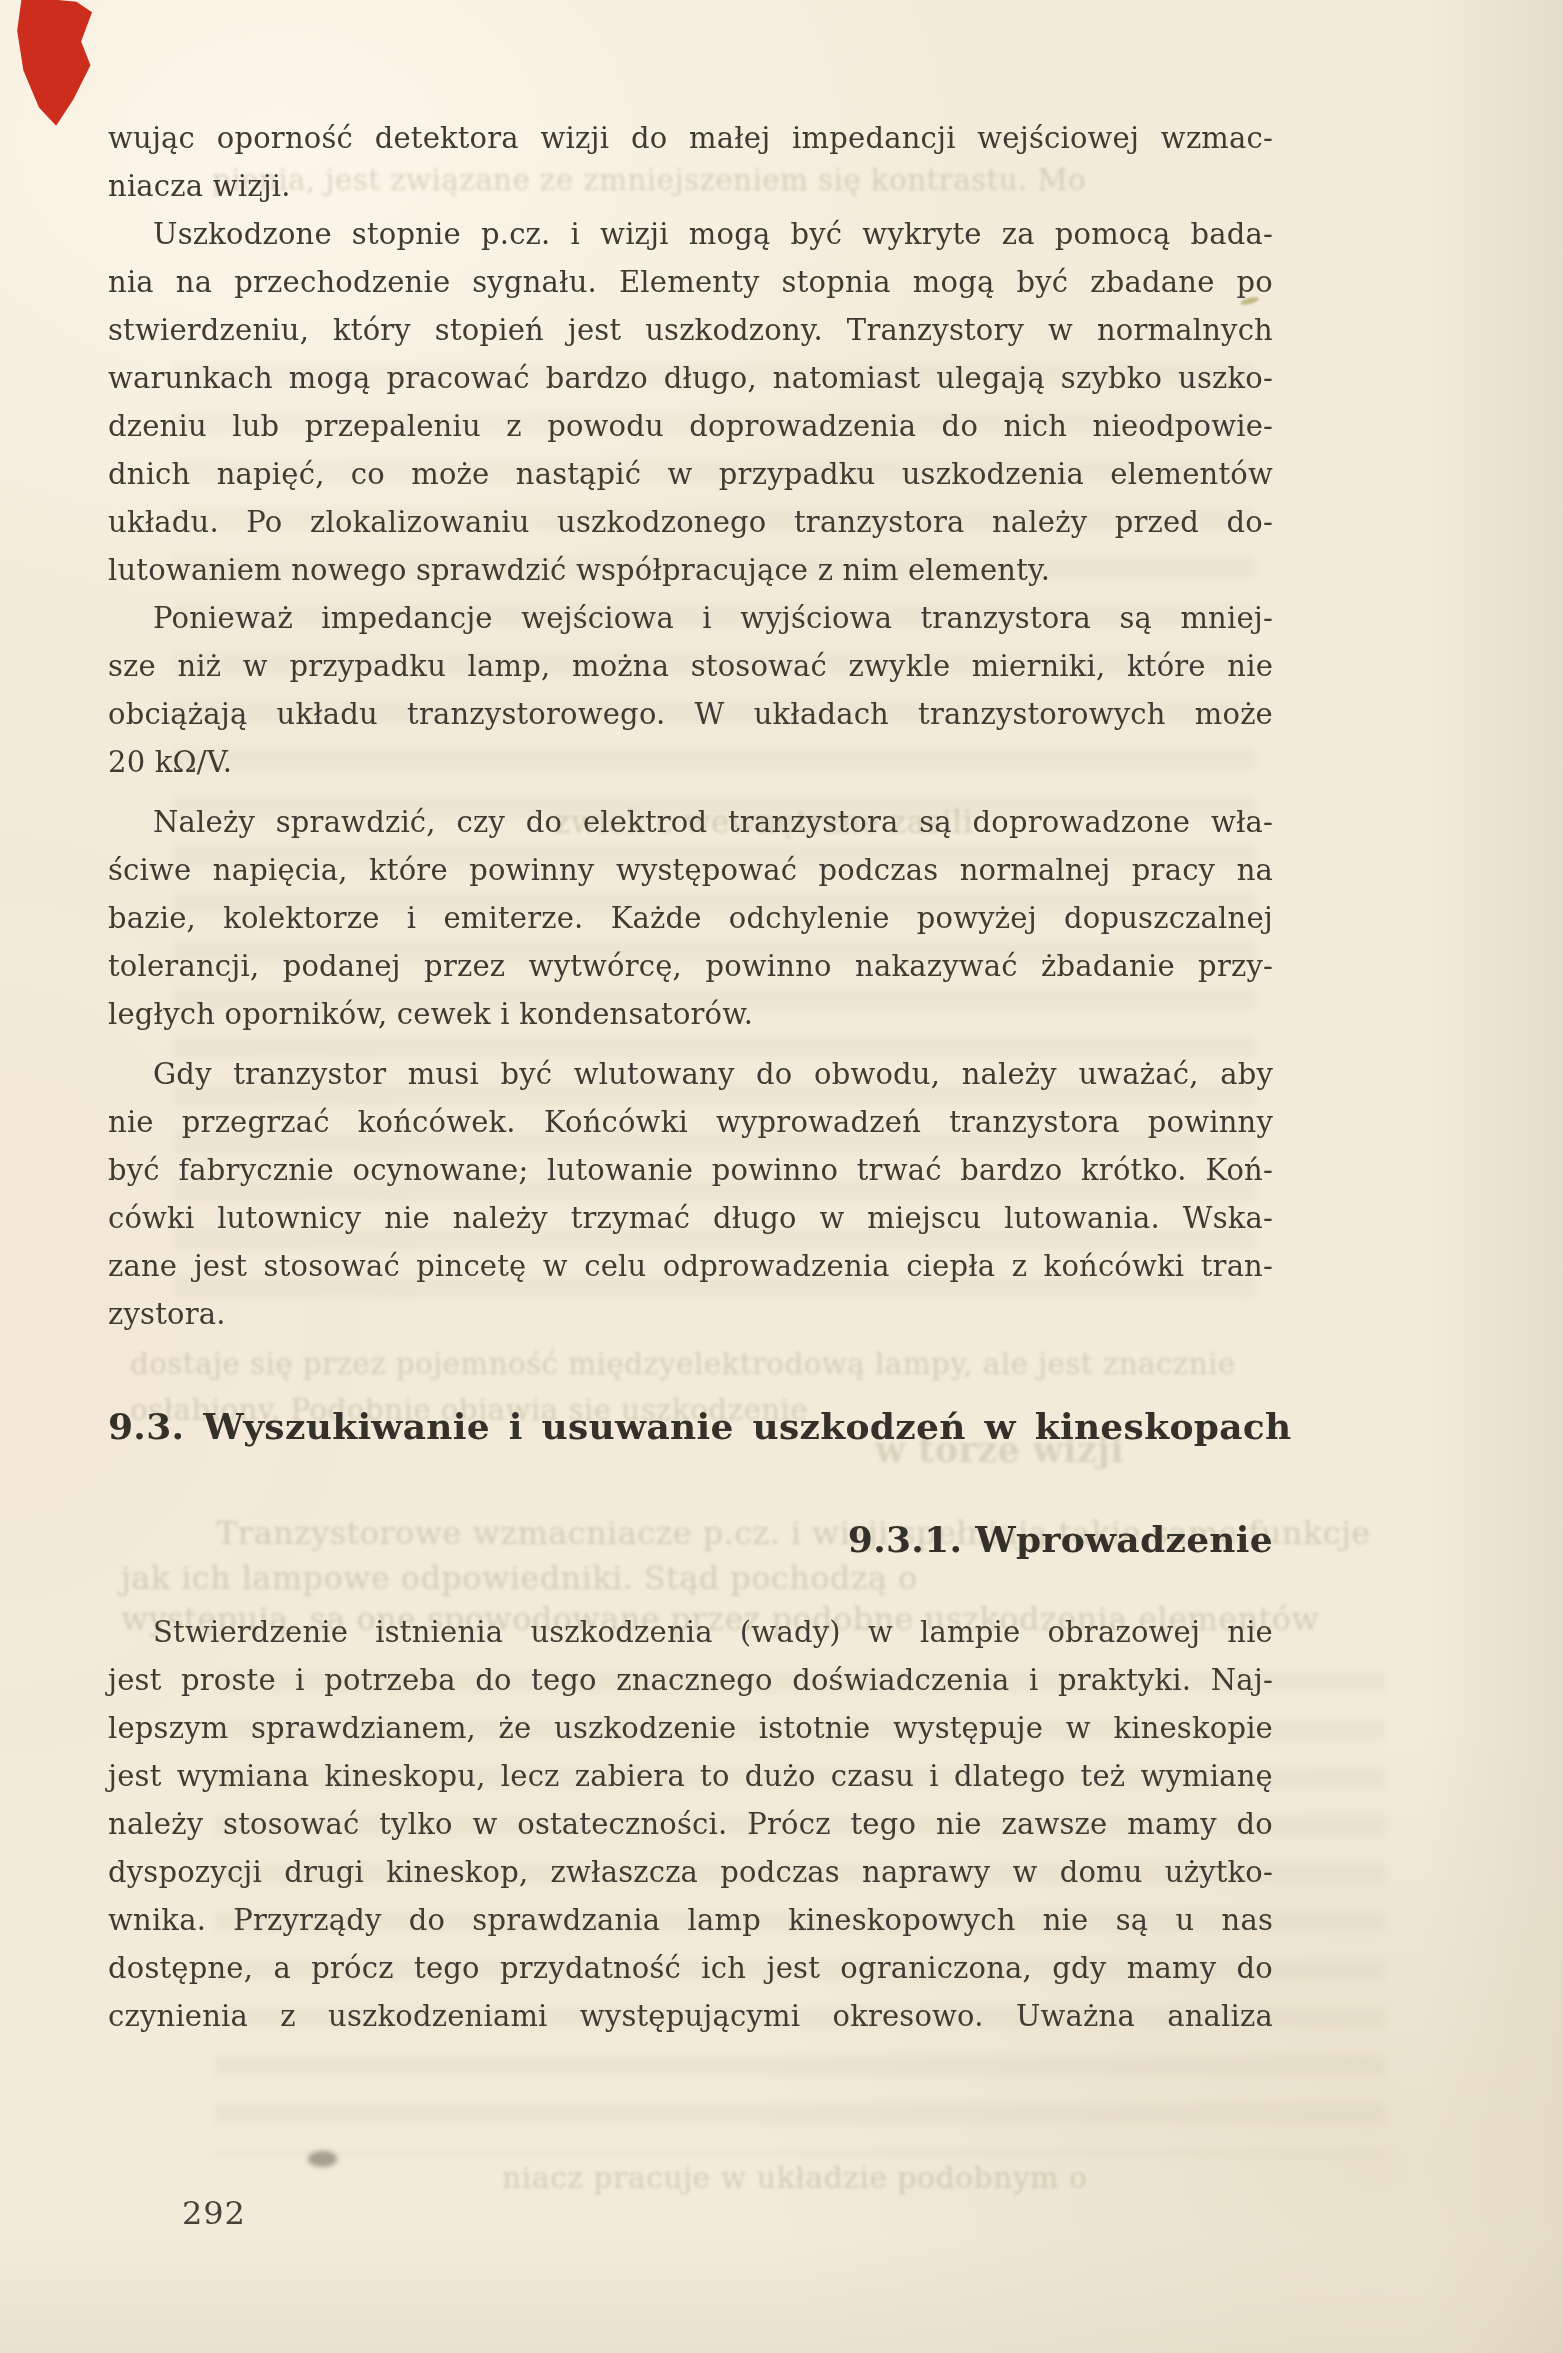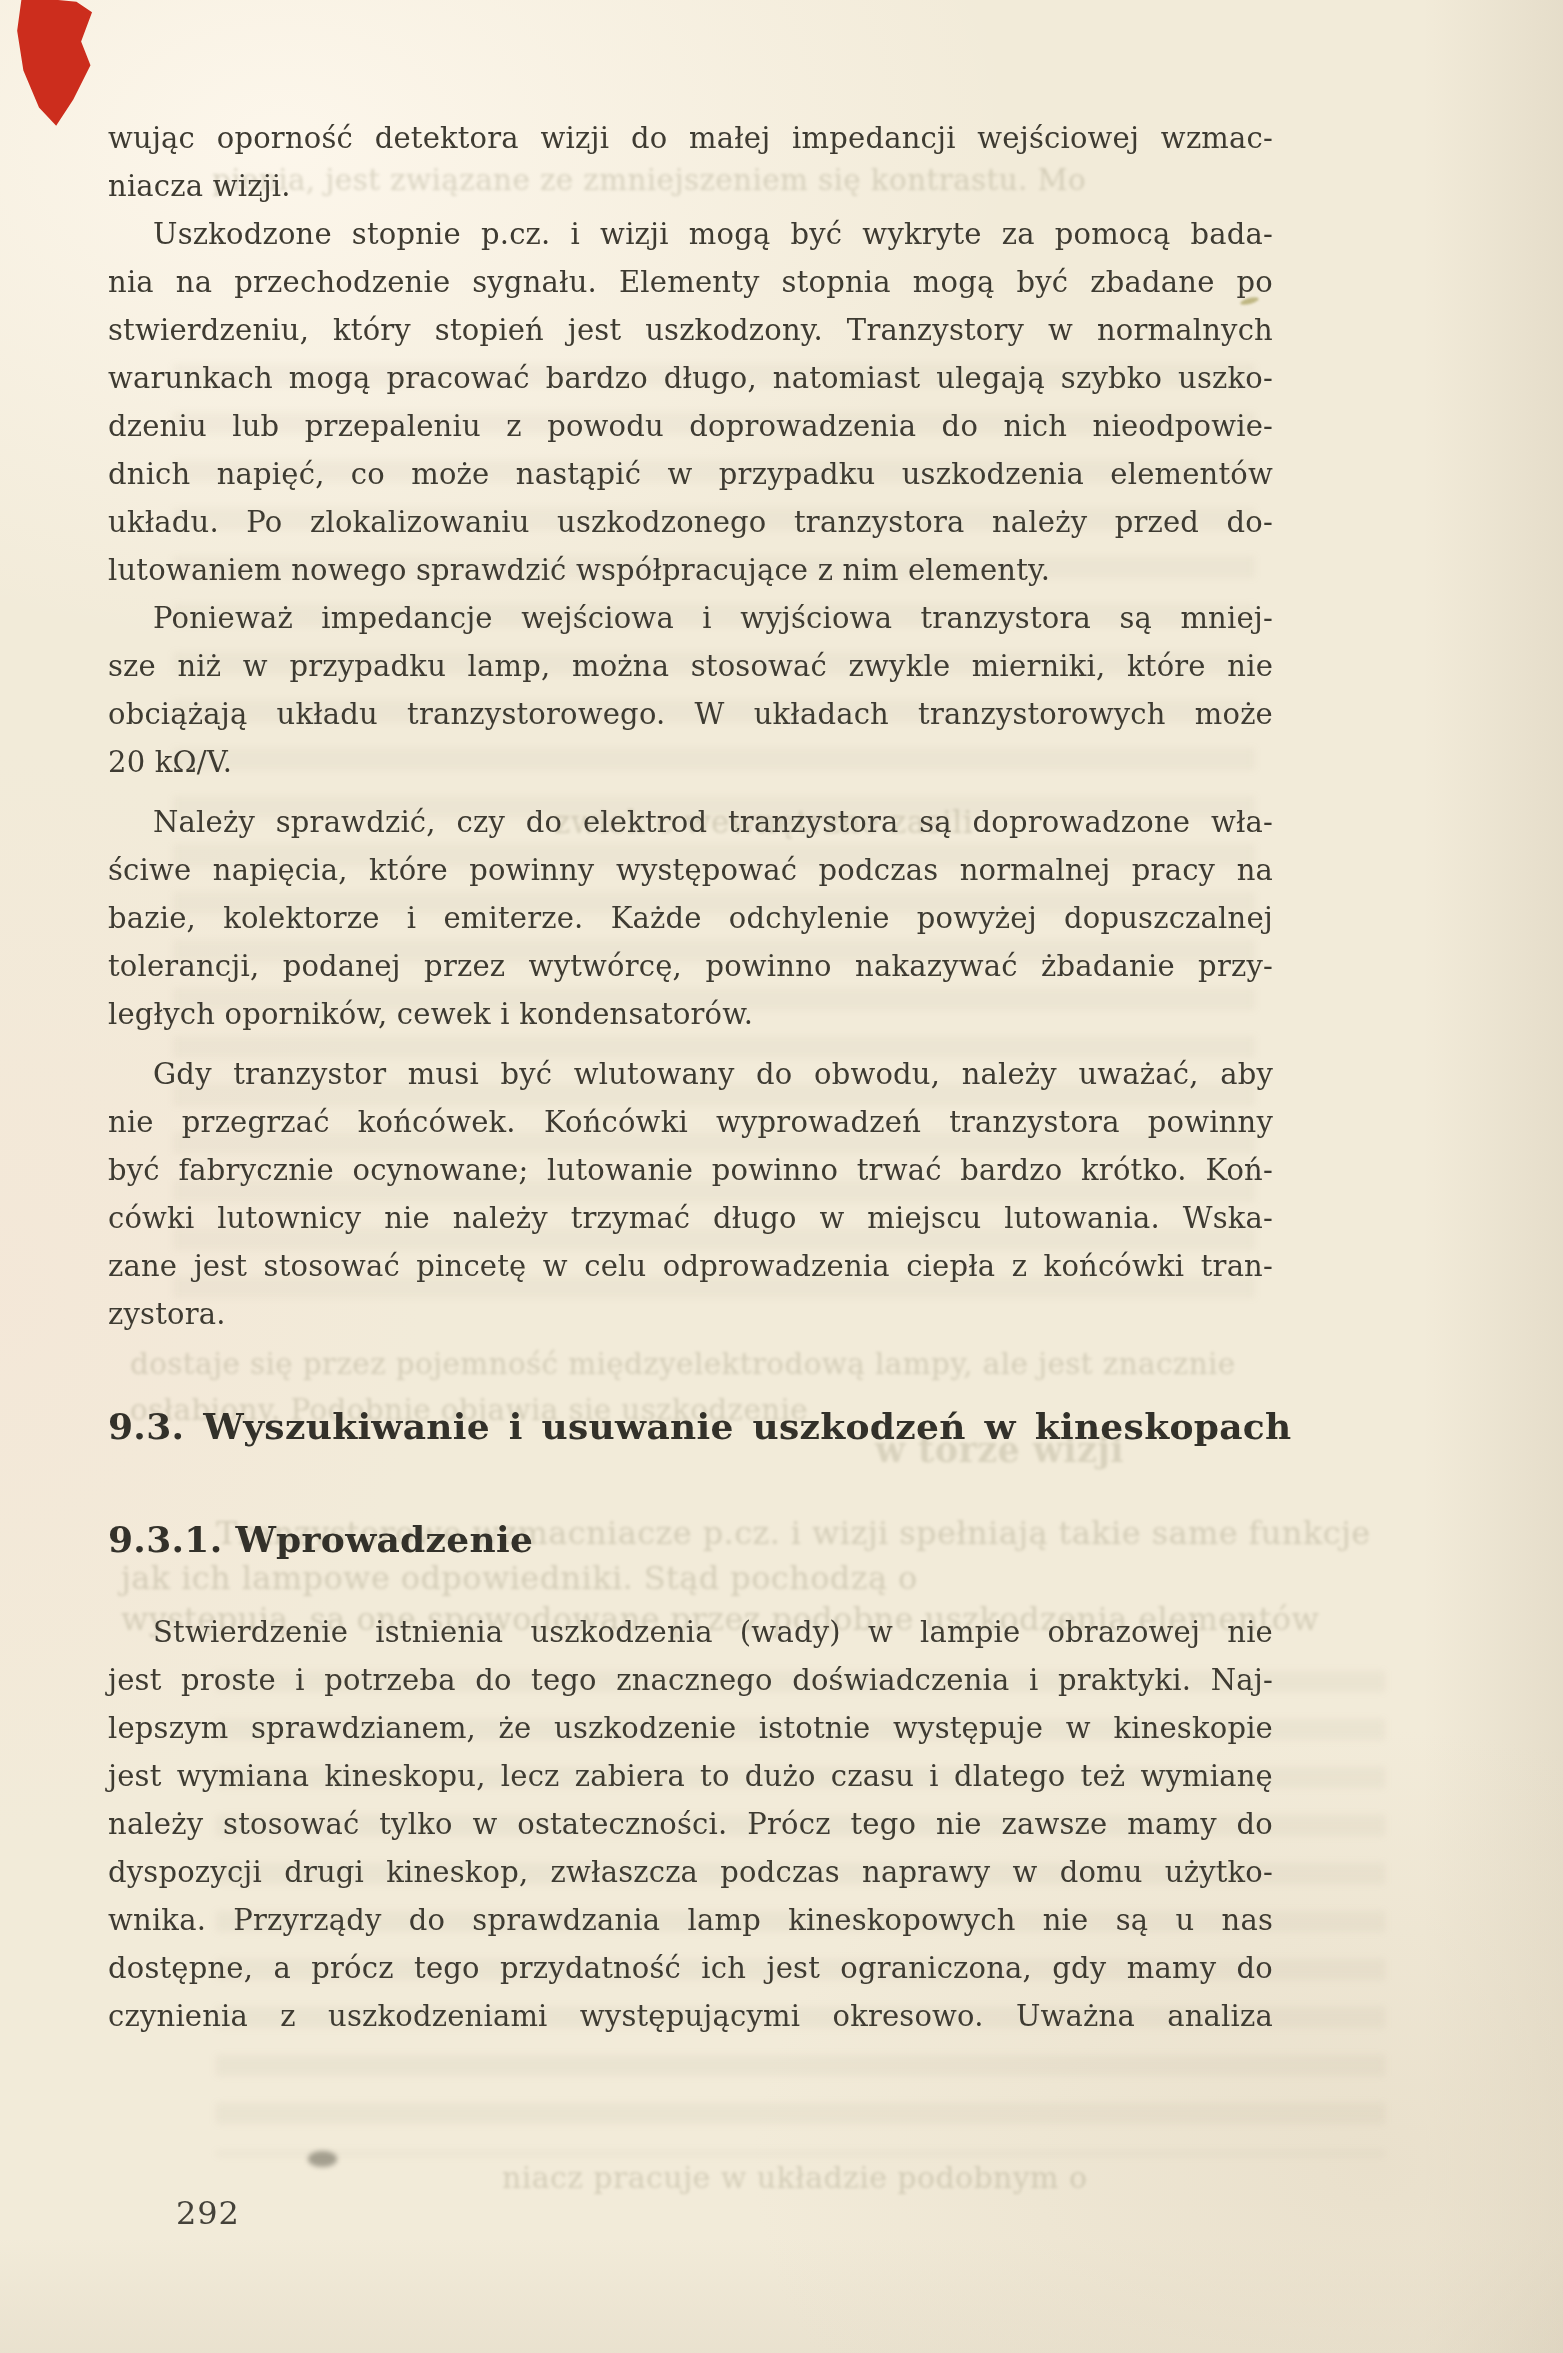--- a/index.html
+++ b/index.html
@@ -25,23 +25,23 @@
   .col{position:absolute;left:108px;top:114px;width:1165px;color:#3e3b32;}
   .para{font-size:29px;line-height:48px;letter-spacing:0.2px;}
   .para .ln{text-align:justify;text-align-last:justify;}
   .para .ln.last{text-align:center;text-align-last:left;}
   .para.indent .ln:first-child{text-indent:45px;}
   .paras-top > .para:nth-child(4),
   .paras-top > .para:nth-child(5){margin-top:12px;}
   .h2{font-weight:bold;font-size:36px;line-height:55px;margin-top:61px;
       white-space:nowrap;word-spacing:6px;letter-spacing:0.3px;color:#33312a;}
   .h3{font-weight:bold;font-size:36px;line-height:48px;margin-top:61px;
-      white-space:nowrap;letter-spacing:0.3px;color:#33312a;}
+      white-space:nowrap;letter-spacing:0.3px;color:#33312a;text-align:right;}
   .paras-bottom{margin-top:45px;}
-  .page-num{position:absolute;left:176px;top:2194px;font-size:32px;color:#45423a;letter-spacing:0.9px;}
+  .page-num{position:absolute;left:182px;top:2194px;font-size:32px;color:#45423a;letter-spacing:0.9px;}
   .ghost{position:absolute;color:#8f8a6d;opacity:0.30;filter:blur(1.4px);
          white-space:nowrap;letter-spacing:0.4px;}
   .ghost.b{font-weight:bold;opacity:0.26;}
   .smear{position:absolute;pointer-events:none;}
   .smudge{position:absolute;left:308px;top:2151px;width:29.4px;height:15.6px;border-radius:50%;
           background:rgba(70,68,55,0.45);filter:blur(2.6px);}
   .speck{position:absolute;left:1240px;top:298px;width:19px;height:6px;border-radius:50%;
          background:rgba(150,140,60,0.55);filter:blur(0.9px);transform:rotate(-15deg);}
 </style>
 </head>

